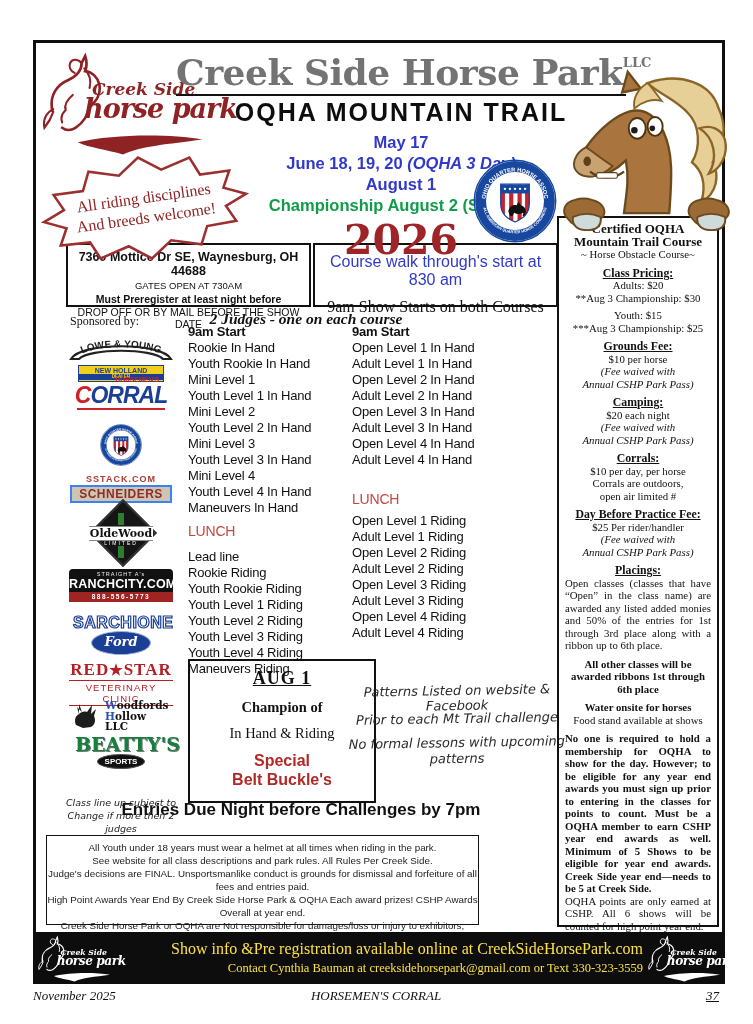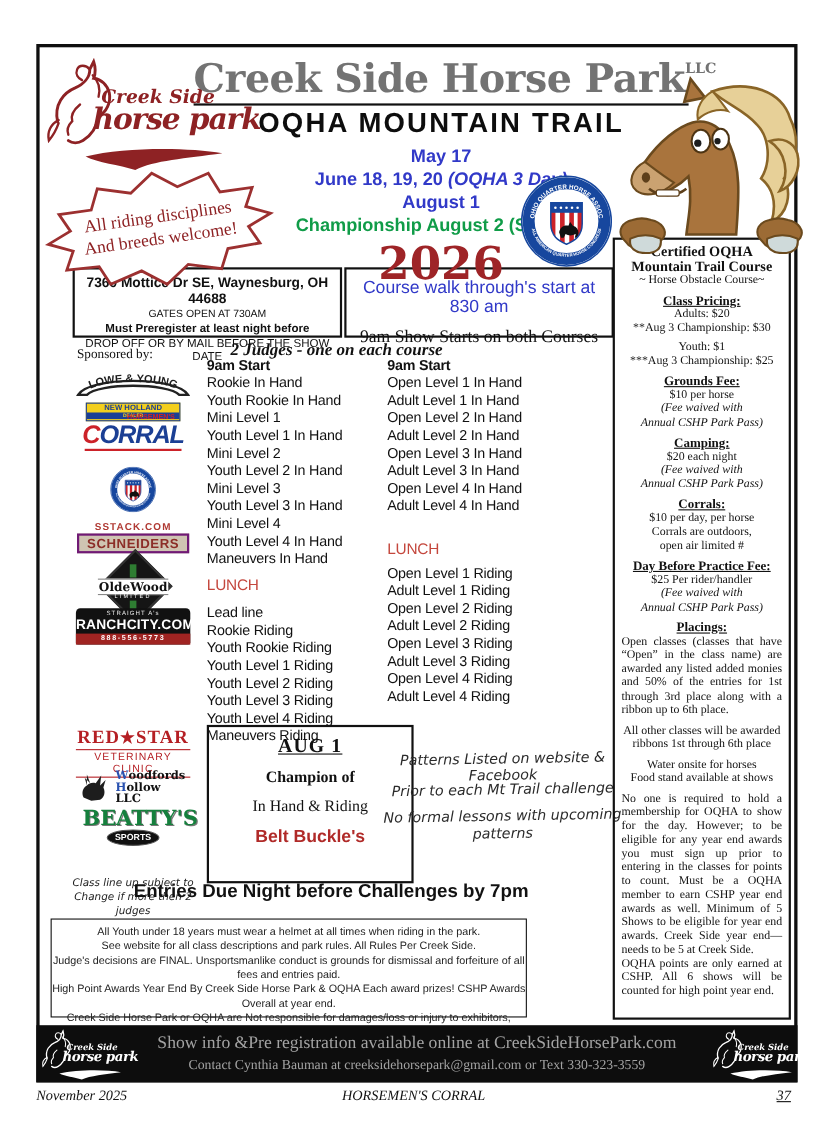--- a/index.html
+++ b/index.html
@@ -57,27 +57,27 @@
   .sp-lowe .nh{margin:1px auto 0;width:84px;background:#f3cf1d;border:1px solid #1b3f94;font:bold 7px "Liberation Sans",sans-serif;color:#1b3f94;padding:1px 0;}
   .sp-lowe .nh .nh2{display:block;background:#1b3f94;color:#f3cf1d;font-size:4.5px;line-height:6px;}
   .sp-corral{top:48px;width:104px;}
   .sp-corral .c-top{font:bold 6.5px "Liberation Sans",sans-serif;color:#cc2229;text-align:right;padding-right:14px;}
   .sp-corral .c-main{font:italic 900 23px "Liberation Sans",sans-serif;color:#1b3f94;line-height:24px;letter-spacing:-1px;}
   .sp-corral .c-main .c1{color:#cc2229;}
   .sp-corral .c-line{height:2px;background:#cc2229;margin:1px 8px 0;}
   .sp-oqha{top:96px;width:42px;height:42px;}
   .sp-schneiders{top:146px;width:102px;}
   .sp-schneiders .s1{font:bold 9px "Liberation Sans",sans-serif;color:#b03a34;letter-spacing:1px;}
-  .sp-schneiders .s2{margin-top:1px;border:2px solid #701a75;background:#cfc4b2;color:#8c2e28;font:bold 12px "Liberation Sans",sans-serif;padding:0 2px;letter-spacing:0.5px;}
+  .sp-schneiders .s2{margin-top:1px;border:2px solid #3b82f6;background:#cfc4b2;color:#8c2e28;font:bold 12px "Liberation Sans",sans-serif;padding:0 2px;letter-spacing:0.5px;}
   .sp-oldewood{top:176px;width:64px;height:64px;}
   .sp-oldewood .diamond{position:absolute;left:10px;top:5px;width:44px;height:44px;background:#151515;transform:rotate(45deg);border:2px solid #333;}
   .sp-oldewood .ow-band{position:absolute;left:0;top:22px;width:64px;background:#fff;font:bold 11px "DejaVu Serif",serif;color:#111;line-height:13px;border-top:1px solid #888;border-bottom:1px solid #888;}
   .sp-oldewood .ow-sub{position:absolute;left:0;top:36px;width:64px;font:5px "Liberation Sans",sans-serif;color:#fff;letter-spacing:2px;}
   .sp-oldewood .tree{position:absolute;left:29px;width:6px;height:12px;background:#2e7d32;}
-  .sp-ranchcity{top:225px;width:104px;background:#111;border-radius:4px 4px 2px 2px;padding:2px 0 0;}
+  .sp-ranchcity{top:241px;width:104px;background:#111;border-radius:4px 4px 2px 2px;padding:2px 0 0;}
   .sp-ranchcity .r-top{font:5.5px "Liberation Sans",sans-serif;color:#eee;letter-spacing:1px;}
   .sp-ranchcity .r-main{font:bold 12.5px "Liberation Sans",sans-serif;color:#fff;letter-spacing:0.2px;line-height:14px;}
   .sp-ranchcity .r-phone{font:bold 6.5px "Liberation Sans",sans-serif;color:#fff;background:#a02422;margin-top:1px;padding:1px 0 2px;letter-spacing:1.5px;}
   .sp-sarchione{top:286px;width:96px;}
   .sp-sarchione .sa{font:bold 16px "Liberation Sans",sans-serif;color:#fff;-webkit-text-stroke:1.2px #1b3f94;letter-spacing:0.5px;line-height:17px;}
   .sp-sarchione .ford{margin:0 auto;width:58px;height:22px;background:#1b3f94;border:1.5px solid #9fb2d8;border-radius:50%;color:#fff;font:italic bold 13px "DejaVu Serif",serif;line-height:20px;}
   .sp-redstar{top:333px;width:104px;}
   .sp-redstar .rs1{font:bold 17px "Liberation Serif",serif;color:#b51f24;line-height:18px;letter-spacing:1px;}
   .sp-redstar .rs1 .star{font-size:15px;}
   .sp-redstar .rs2{margin-top:1px;border-top:1px solid #b51f24;border-bottom:1px solid #b51f24;font:9.5px "Liberation Sans",sans-serif;color:#b51f24;letter-spacing:1px;padding:1px 0;}
@@ -120,27 +120,27 @@
   .rules-box .rule:last-child{margin-top:4px;}
 
   
   .sidebar{position:absolute;left:521px;top:173px;width:162px;height:711px;border:2px solid #111;box-sizing:border-box;
            padding:5px 6px;font:10.8px "Liberation Serif",serif;line-height:12.5px;text-align:center;color:#111;}
   .sb-title{font-weight:bold;font-size:13px;}
   .sb-h{font-weight:bold;font-size:11.8px;text-decoration:underline;margin-top:6px;}
   .sb-gap{height:5px;}
   .sb-it{font-style:italic;}
   .sb-just{text-align:justify;}
-  .sb-p{margin-top:6px;}
+  .sb-p{margin-top:6px;font-weight:bold;}
 
   
   .footer-bar{position:absolute;left:-3px;bottom:-3px;width:692px;height:52px;background:#0d0d0d;display:flex;align-items:center;justify-content:space-between;}
   .footer-bar .cshp-logo{position:relative;width:82px;height:50px;color:#fff;flex:0 0 82px;}
   .footer-bar .cshp-logo .scale{position:absolute;left:4px;top:1px;transform:scale(0.45);transform-origin:0 0;width:180px;height:110px;}
-  .footer-center{flex:1;text-align:center;color:#a3a3a3;}
+  .footer-center{flex:1;text-align:right;color:#fde047;}
   .f-line1{font:16px "Liberation Serif",serif;}
   .f-line2{font:12.5px "Liberation Serif",serif;margin-top:3px;}
 
   .page-footer{position:absolute;left:33px;top:988px;width:686px;font:italic 13px "Liberation Serif",serif;color:#111;}
   .pf-left{position:absolute;left:0;}
   .pf-center{position:absolute;left:0;width:100%;text-align:center;}
   .pf-right{position:absolute;right:0;text-decoration:underline;}
 </style>
 </head>
 <body>
@@ -300,20 +300,24 @@
         <div class="tree" style="top:9px"></div>
         <div class="tree" style="top:42px"></div>
         <div class="ow-band">OldeWood</div>
         <div class="ow-sub">LIMITED</div>
       </div>
       <div class="sp sp-ranchcity">
         <div class="r-top">STRAIGHT A's</div>
         <div class="r-main">RANCHCITY.COM</div>
         <div class="r-phone">888-556-5773</div>
       </div>
+      <div class="sp sp-sarchione">
+        <div class="sa">SARCHIONE</div>
+        <div class="ford">Ford</div>
+      </div>
       <div class="sp sp-redstar">
         <div class="rs1"><span>RED</span><span class="star">★</span><span>STAR</span></div>
         <div class="rs2">VETERINARY CLINIC</div>
       </div>
       <div class="sp sp-woodfords">
         <svg class="donkey" viewBox="0 0 30 30">
           <path d="M8,4 L11,12 L6,7 L8,14 C4,16 3,21 5,25 L12,28 L20,27 C24,25 25,20 23,16 L25,9 L20,14 L21,5 L16,12 C13,11 10,12 8,14 Z" fill="#1d1d1d"></path>
         </svg>
         <div class="wf">
           <div><b>W</b><span>oodfords</span></div>
@@ -383,20 +387,21 @@
         </div>
     </div>
 
     <div class="aug-box">
       <div class="aug-title">AUG 1</div>
       <div class="aug-l12">
         <div>Champion of</div>
       </div>
       <div class="aug-l3">In Hand &amp; Riding</div>
       <div class="aug-red">
+        <div>Special</div>
         <div>Belt Buckle's</div>
       </div>
     </div>
 
     <div class="notes">
       <div class="n n1">Patterns Listed on website &amp; Facebook</div>
       <div class="n n2">Prior to each Mt Trail challenge</div>
       <div class="n n3">No formal lessons with upcoming patterns</div>
     </div>
 
@@ -413,21 +418,21 @@
 
     <div class="sidebar">
       <div class="sb-title">Certified OQHA</div>
       <div class="sb-title">Mountain Trail Course</div>
       <div>~ Horse Obstacle Course~</div>
 
       <div class="sb-h">Class Pricing:</div>
       <div>Adults: $20</div>
       <div>**Aug 3 Championship: $30</div>
       <div class="sb-gap"></div>
-      <div>Youth: $1</div>
+      <div>Youth: $15</div>
       <div>***Aug 3 Championship: $25</div>
 
       <div class="sb-h">Grounds Fee:</div>
       <div>$10 per horse</div>
       <div class="sb-it">(Fee waived with</div>
       <div class="sb-it">Annual CSHP Park Pass)</div>
 
       <div class="sb-h">Camping:</div>
       <div>$20 each night</div>
       <div class="sb-it">(Fee waived with</div>

